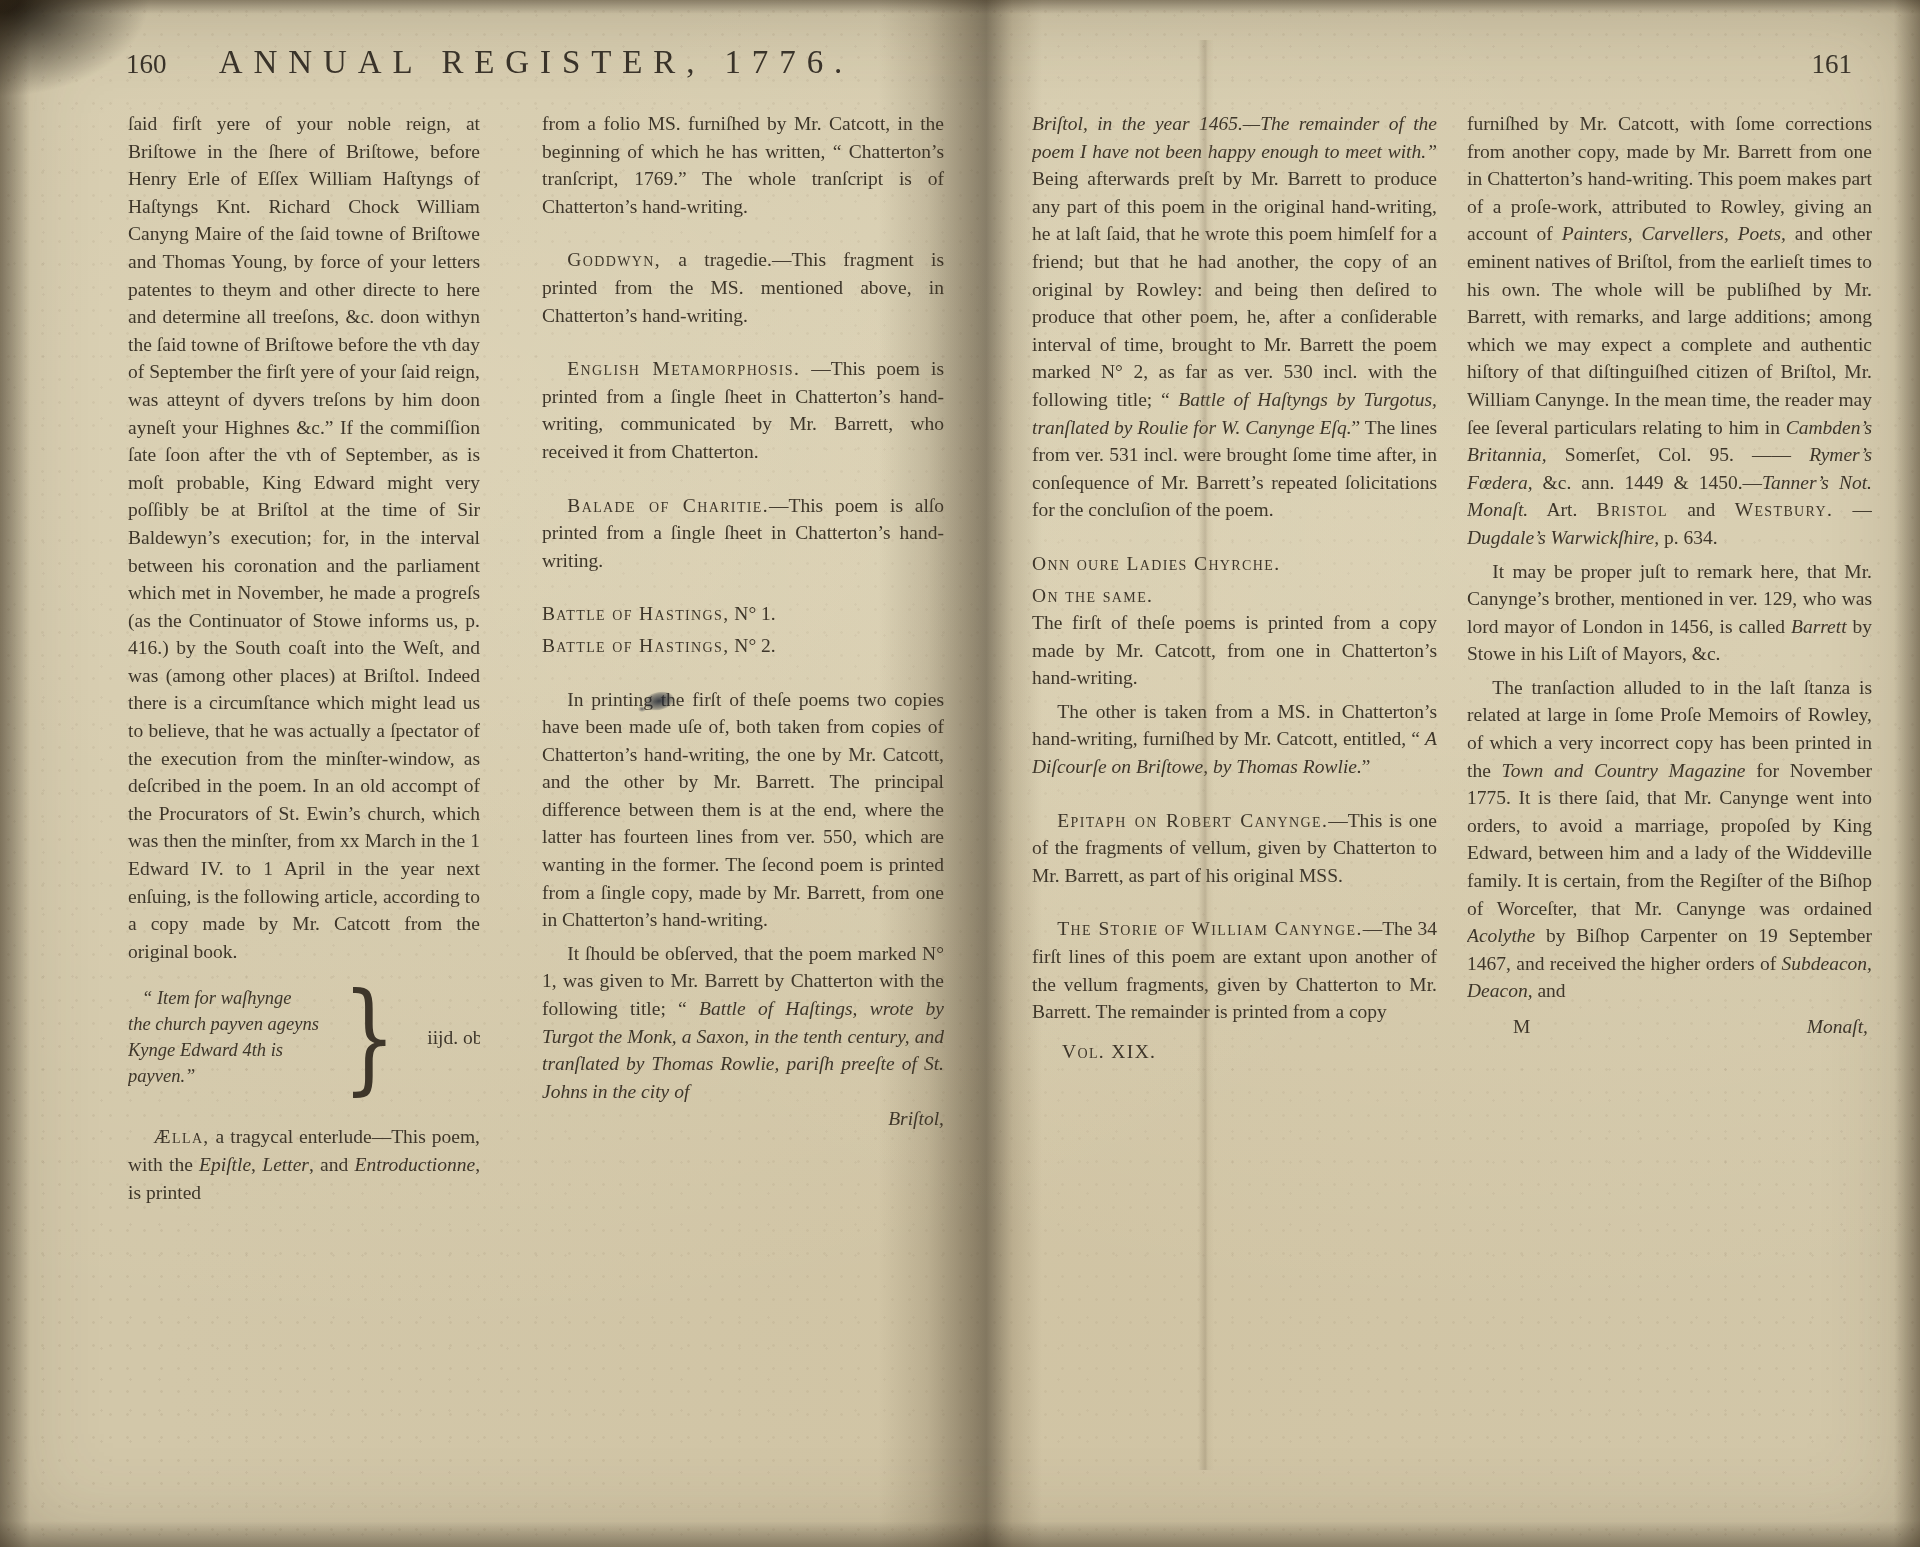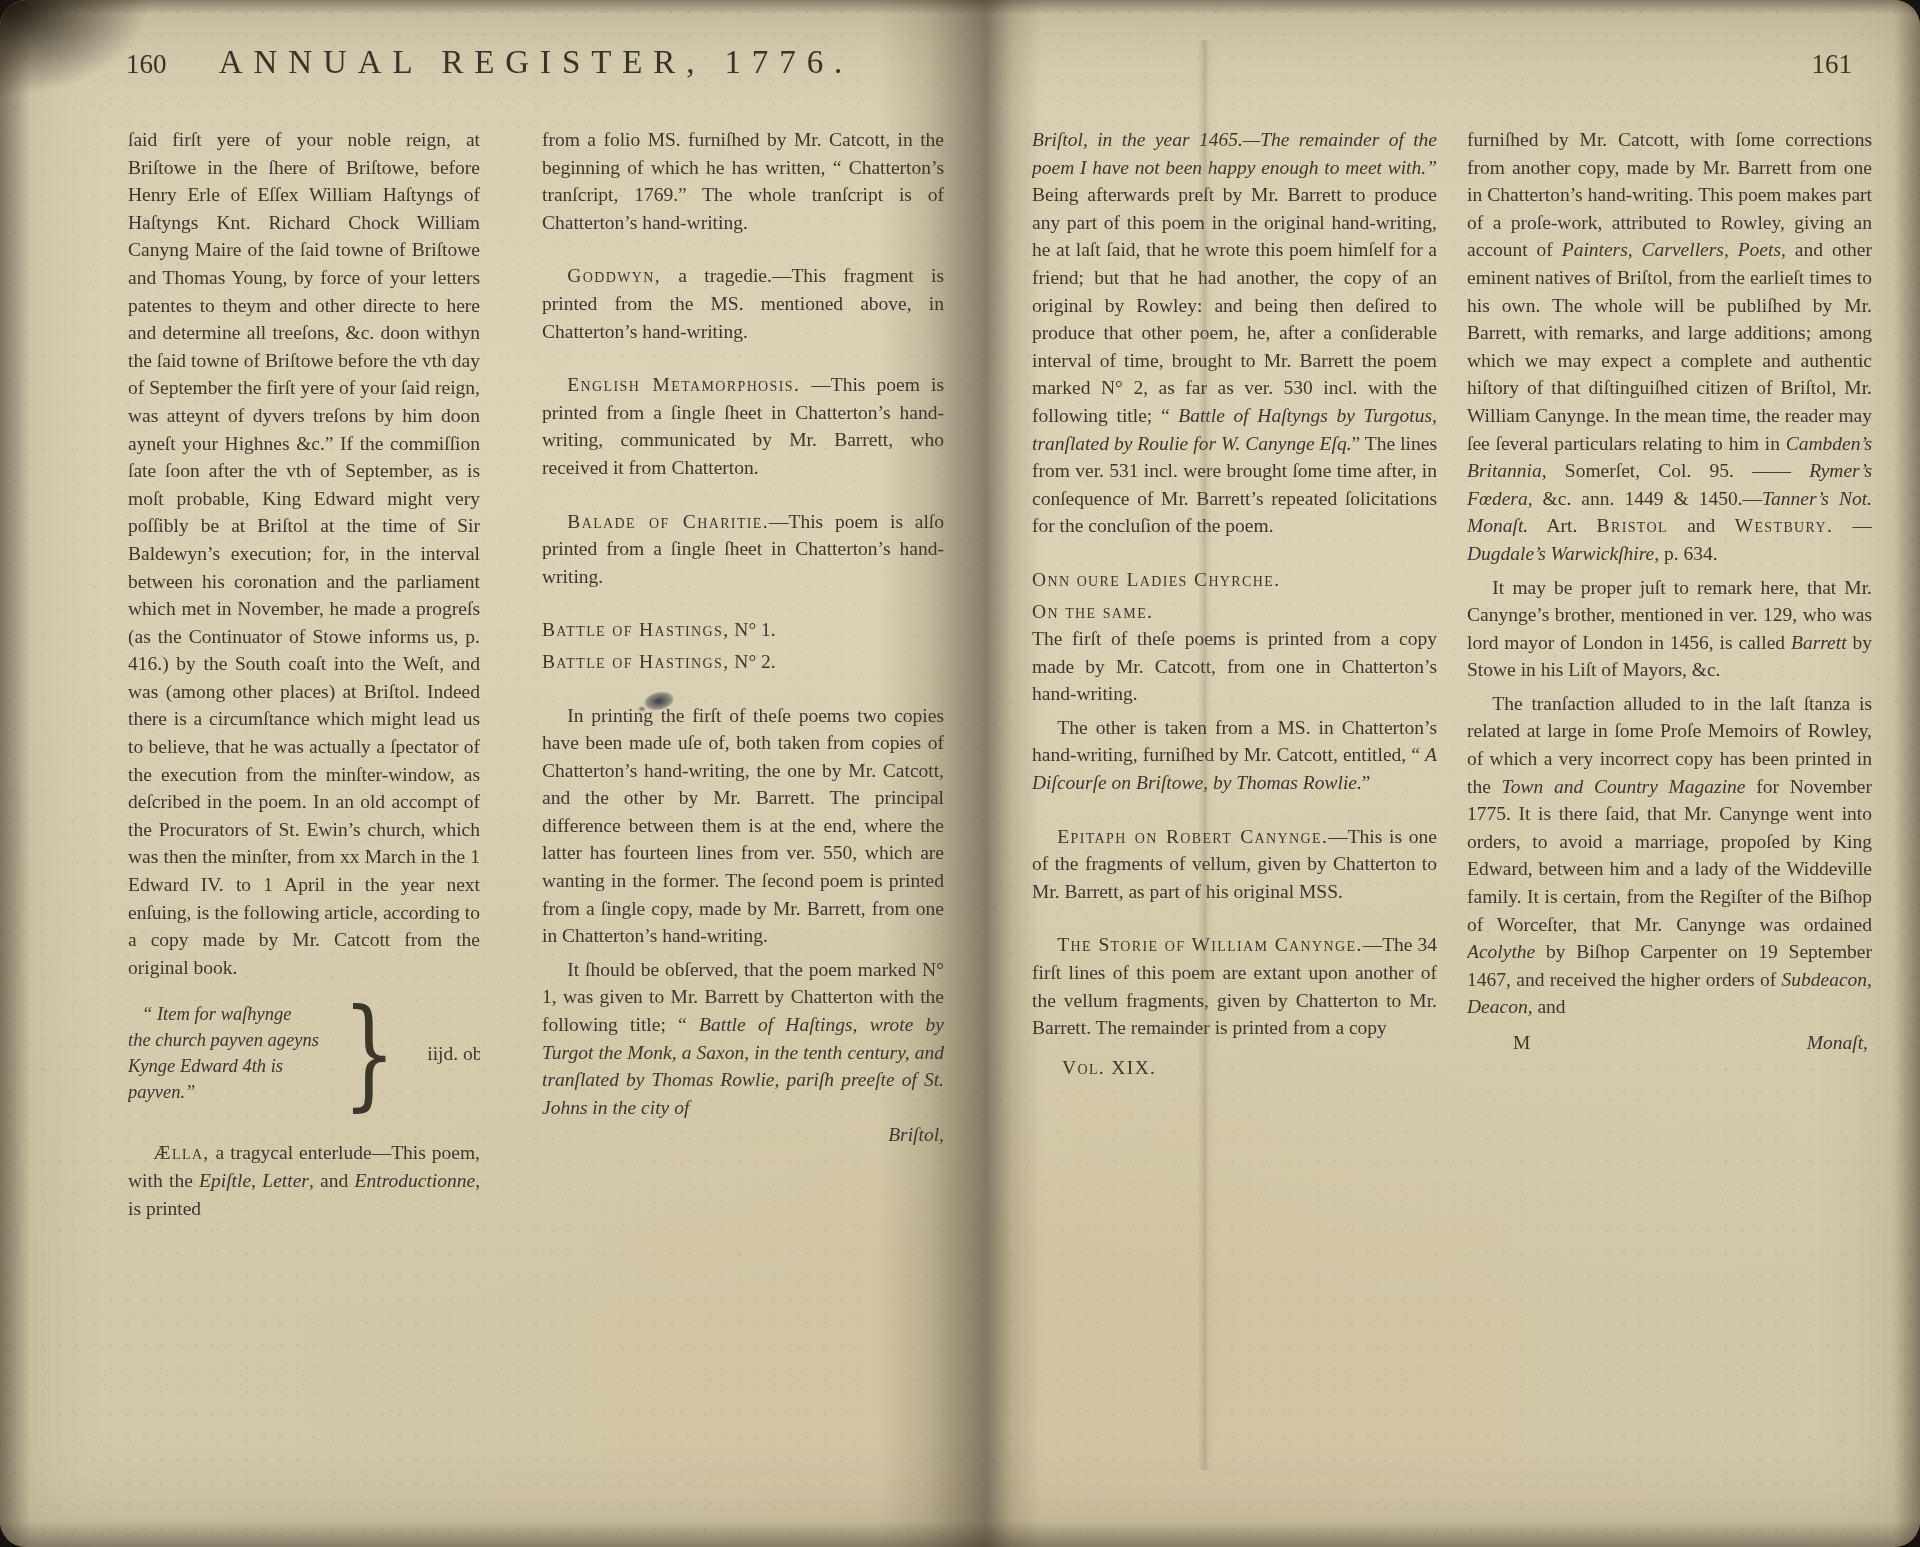--- a/index.html
+++ b/index.html
@@ -8,36 +8,35 @@
     background-color:#d2c7a9;
     background-image:
       radial-gradient(ellipse at 22% 28%, rgba(255,250,228,.22), transparent 58%),
       radial-gradient(ellipse at 78% 35%, rgba(255,250,228,.20), transparent 55%),
       radial-gradient(ellipse at 55% 85%, rgba(205,190,155,.35), transparent 60%),
       radial-gradient(rgba(110,90,60,.10) 1px, transparent 1.4px),
       radial-gradient(rgba(90,75,50,.08) 1px, transparent 1.2px);
     background-size:auto,auto,auto,17px 23px,29px 31px;
     font-family:"Liberation Serif","DejaVu Serif",serif;
     color:#3e362a;
-    border-radius:26px;
   }
   .scan::after{content:'';position:absolute;inset:0;box-shadow:inset 0 0 95px rgba(70,55,32,.30);pointer-events:none;}
   .pages{position:absolute;inset:0;display:flex;}
   .page{position:relative;box-sizing:border-box;}
   .page-left{width:958px;padding:44px 14px 0 128px;}
   .page-right{width:962px;padding:44px 48px 0 74px;}
   .pg-header{position:relative;height:54px;margin-bottom:12px;}
   .pg-title{position:absolute;left:0;right:0;text-align:center;font-size:33px;letter-spacing:.33em;color:#3a342b;white-space:nowrap;}
   .pg-num{position:absolute;font-size:27px;top:5px;color:#3a342b;}
   .page-left .pg-num{left:-2px;}
   .page-right .pg-num{right:20px;}
   .cols{display:grid;}
   .page-left .cols{grid-template-columns:352px 1fr;column-gap:62px;}
   .page-right .cols{grid-template-columns:1fr 1fr;column-gap:30px;}
-  .col{font-size:19.5px;line-height:27.6px;text-align:justify;max-height:1335px;overflow:hidden;margin-top:16px;}
+  .col{font-size:19.5px;line-height:27.6px;text-align:justify;max-height:1335px;overflow:hidden;}
   .para{text-indent:1.3em;margin:6px 0 0;}
   .para.flush{text-indent:0;margin-top:0;}
   .gap{margin-top:26px !important;}
   .headline{margin:4px 0 0;}
   .sc{font-variant:small-caps;letter-spacing:.07em;}
   .rightline{text-align:right;font-style:normal;}
   .sigline{margin-top:12px;margin-left:30px;text-align:left;}
   .sigrow{display:flex;justify-content:space-between;margin-top:8px;padding-left:46px;}
   .sig-right{padding-right:4px;}
   .brace-block{display:flex;align-items:center;margin-top:12px;gap:20px;}

